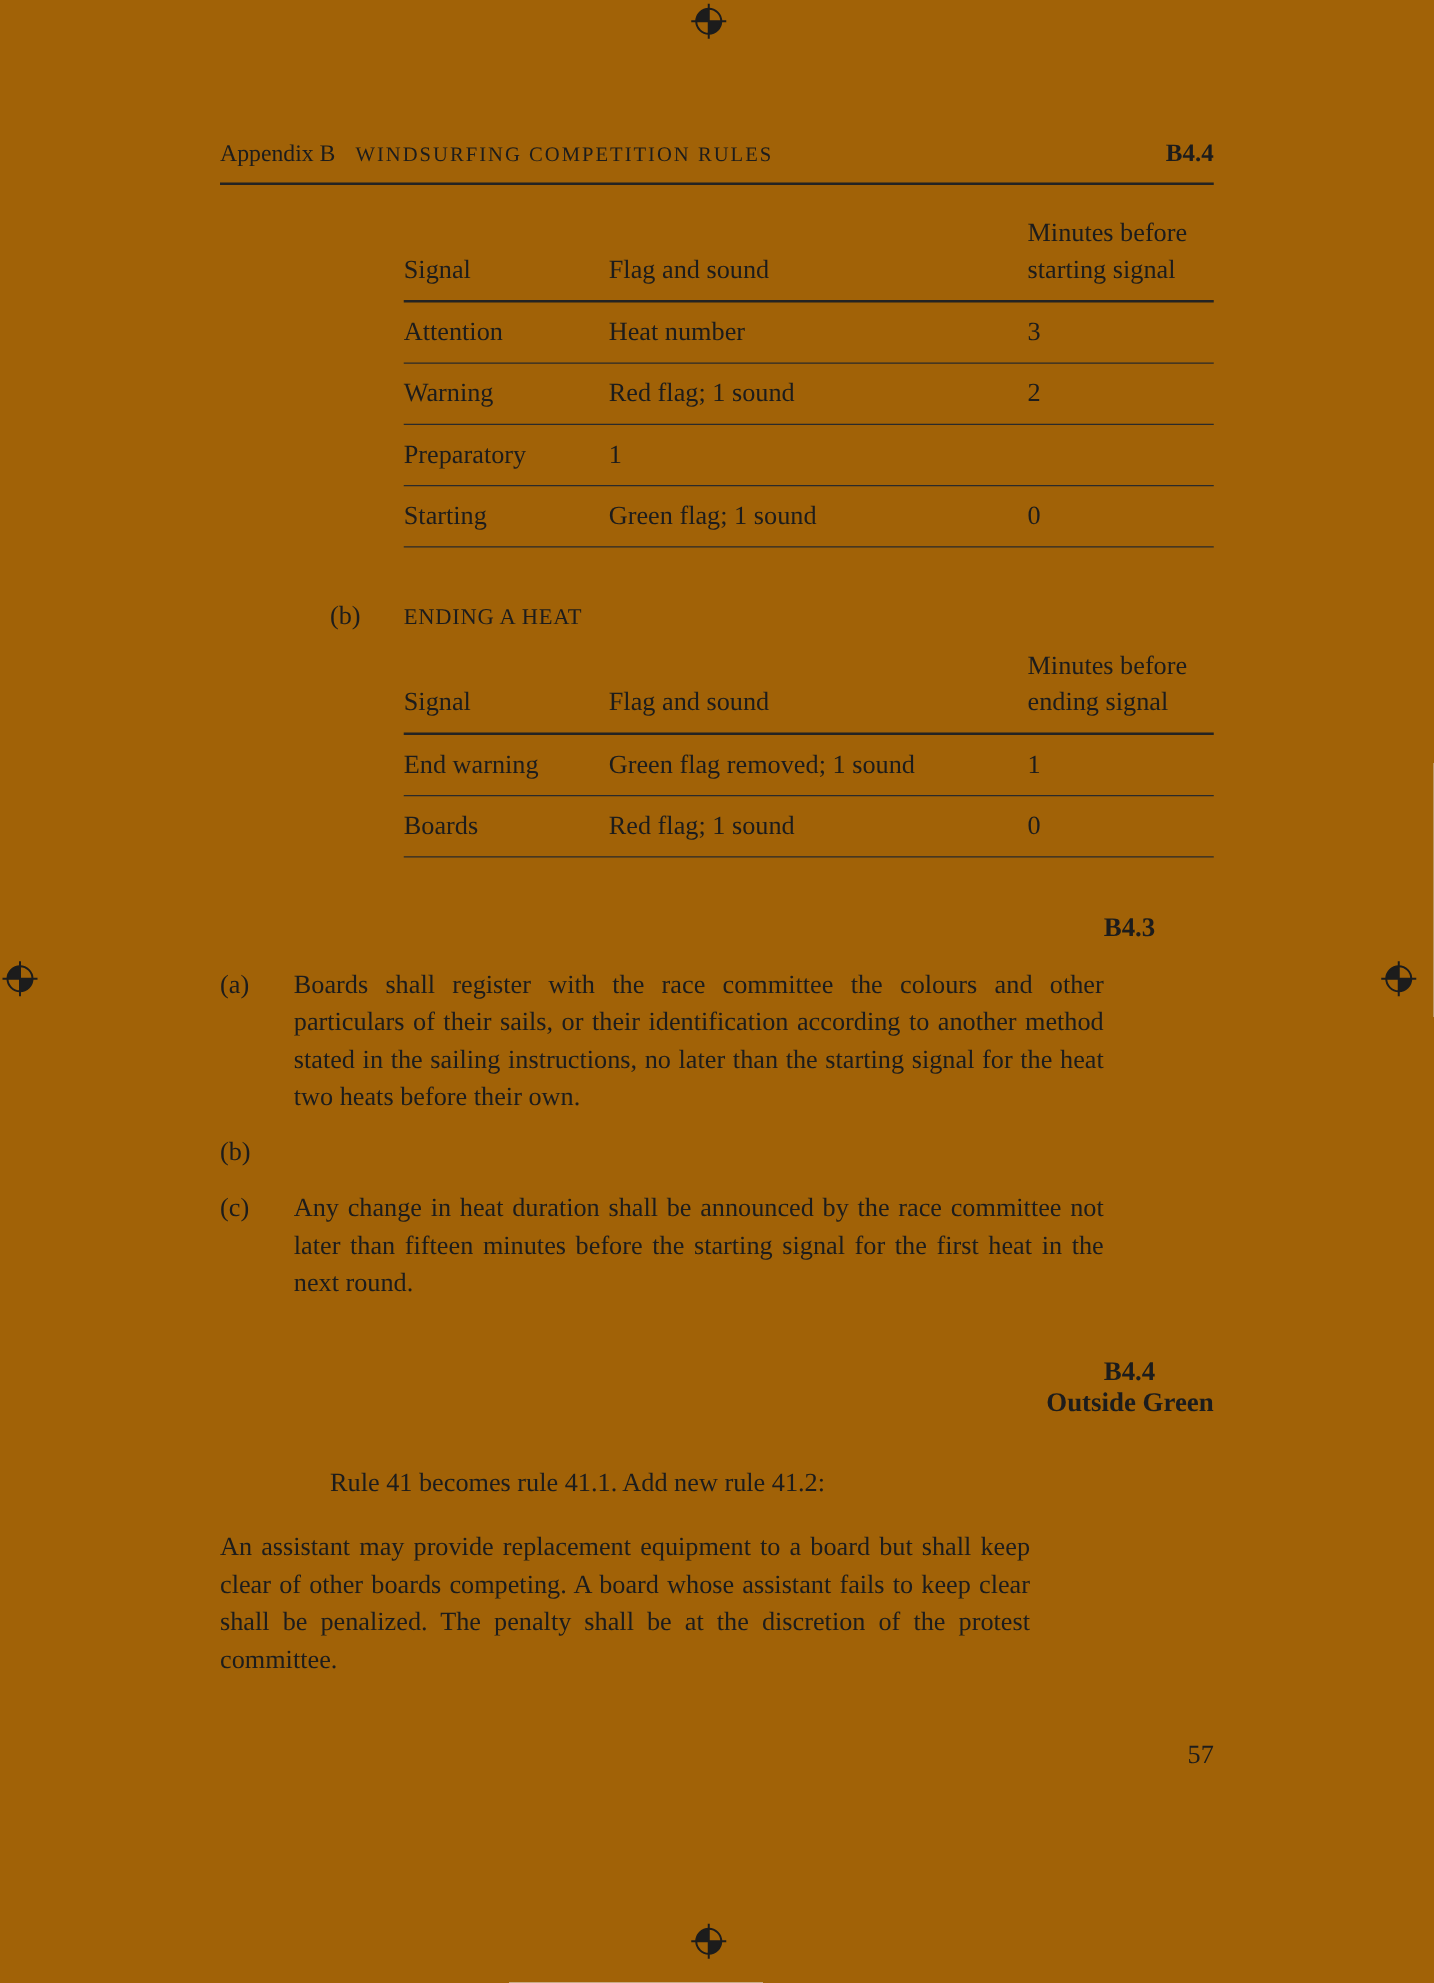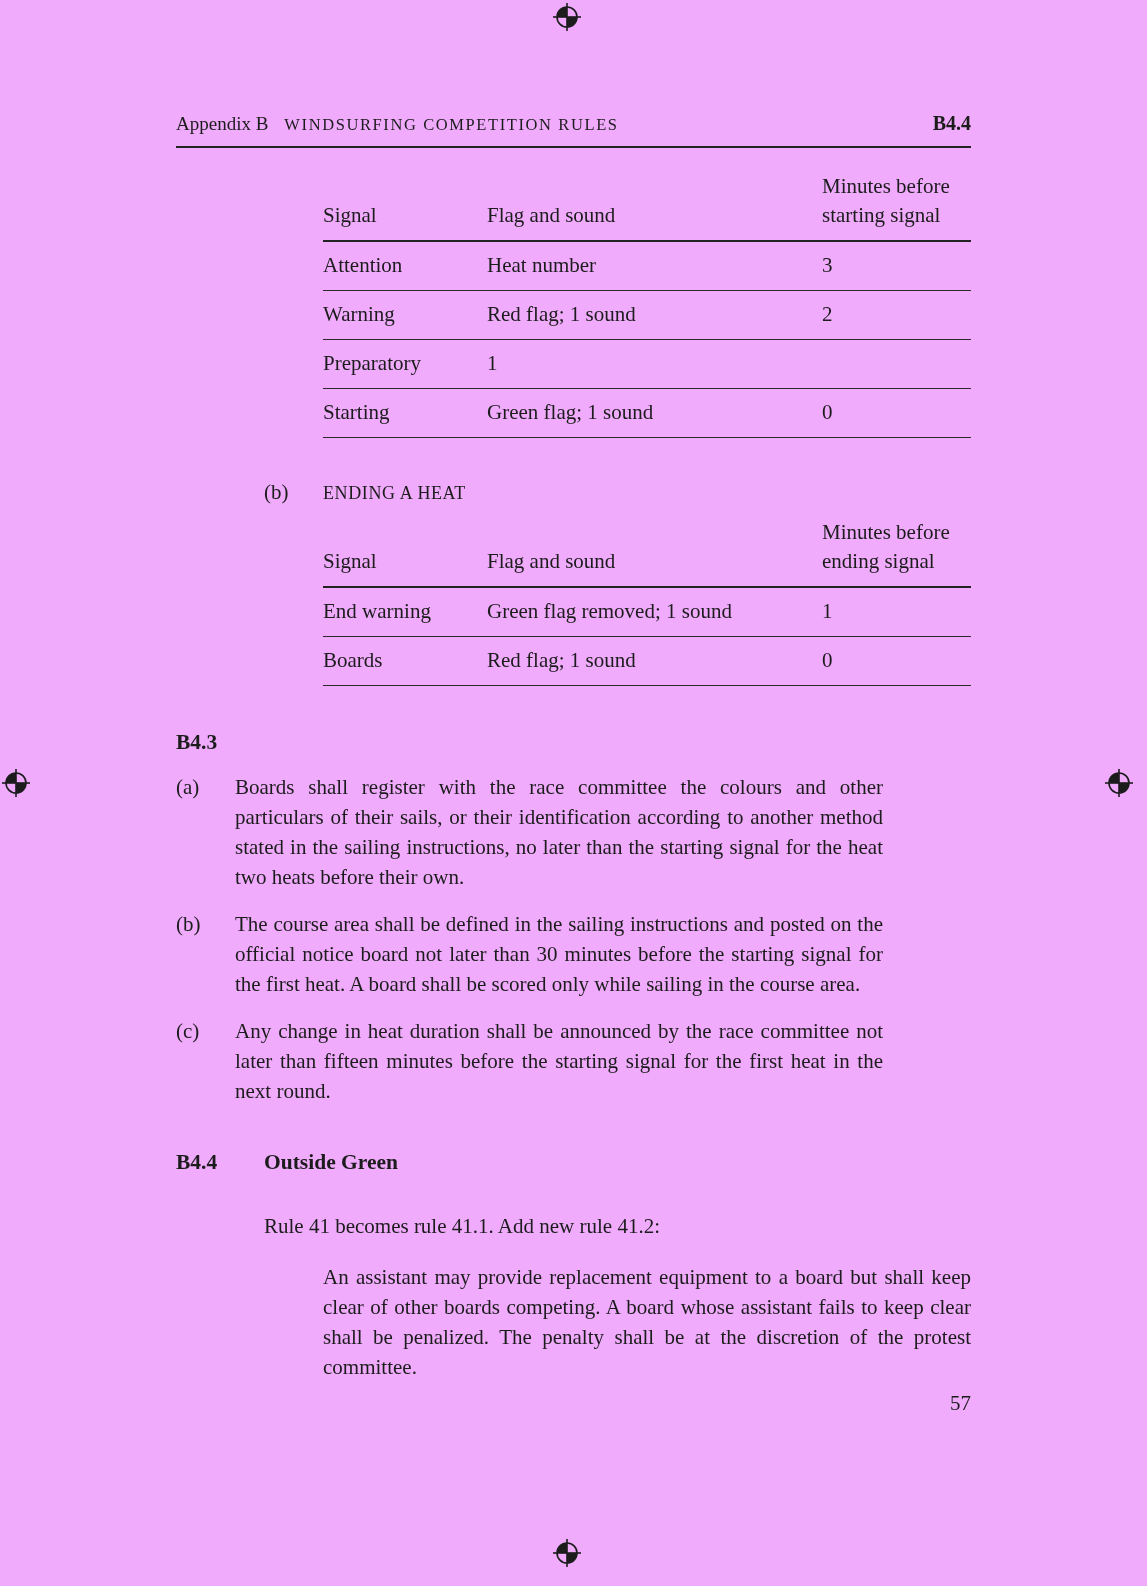--- a/index.html
+++ b/index.html
@@ -1,20 +1,20 @@
 <!DOCTYPE html>
 <html><head>
 <meta charset="utf-8">
 <style>
   html,body{margin:0;padding:0;background:#e8e8e8;}
   .page{
     position:relative;
     width:1147px;height:1586px;
     margin:0 auto;
-    background:#f0abfc;
+    background:#a16207;
     font-family:"Liberation Serif","DejaVu Serif",serif;
     color:#1c1c1c;
     overflow:hidden;
   }
   
   .regmark{position:absolute;width:30px;height:30px;}
   .regmark svg{display:block;width:100%;height:100%;}
   .rm-top{left:552px;top:2px;}
   .rm-bottom{left:552px;top:1538px;}
   .rm-left{left:1px;top:768px;}
@@ -47,30 +47,30 @@
   .t-cell{line-height:29px;}
   .italic{}
   .preline{white-space:pre-line;}
 
   .subitem-row{display:flex;margin-left:88px;margin-top:42px;align-items:baseline;}
   .subitem-letter{width:59px;flex-shrink:0;font-size:21px;}
   .smallcaps-label{font-size:18px;letter-spacing:0.6px;}
 
   .gap-after-sub{margin-top:9px;}
 
-  .section{display:flex;margin-top:44px;align-items:flex-start;}
+  .section{display:flex;margin-top:44px;align-items:flex-end;flex-direction:column;}
   .sec-num{width:88px;flex-shrink:0;font-weight:bold;font-size:21.5px;}
   .sec-title{font-weight:bold;font-size:21.5px;}
 
   .item{display:flex;margin-top:17px;align-items:baseline;}
   .item-letter{width:59px;flex-shrink:0;font-size:21px;}
   .item-text{width:648px;font-size:21px;line-height:30px;text-align:justify;}
 
   .intro-para{margin-left:88px;margin-top:36px;font-size:21px;line-height:30px;}
-  .indent-para{margin-left:147px;margin-top:16px;width:648px;font-size:21px;line-height:30px;text-align:justify;}
+  .indent-para{margin-top:16px;width:648px;font-size:21px;line-height:30px;text-align:justify;}
 
   .pagenum{
     position:absolute;left:176px;top:1391px;width:795px;
     text-align:right;font-size:21px;
   }
 </style>
 </head>
 <body>
 
 <div class="page">
@@ -177,21 +177,20 @@
     <div class="section">
       <span class="sec-num">B4.3</span>
     </div>
 
     <div class="item">
       <span class="item-letter">(a)</span>
       <span class="item-text">Boards shall register with the race committee the colours and other particulars of their sails, or their identification according to another method stated in the sailing instructions, no later than the starting signal for the heat two heats before their own.</span>
     </div>
     <div class="item">
       <span class="item-letter">(b)</span>
-      <span class="item-text">The course area shall be defined in the sailing instructions and posted on the official notice board not later than 30 minutes before the starting signal for the first heat. A board shall be scored only while sailing in the course area.</span>
     </div>
     <div class="item">
       <span class="item-letter">(c)</span>
       <span class="item-text">Any change in heat duration shall be announced by the race committee not later than fifteen minutes before the starting signal for the first heat in the next round.</span>
     </div>
 
     <div class="section">
       <span class="sec-num">B4.4</span>
       <span class="sec-title">Outside Green</span>
     </div>

